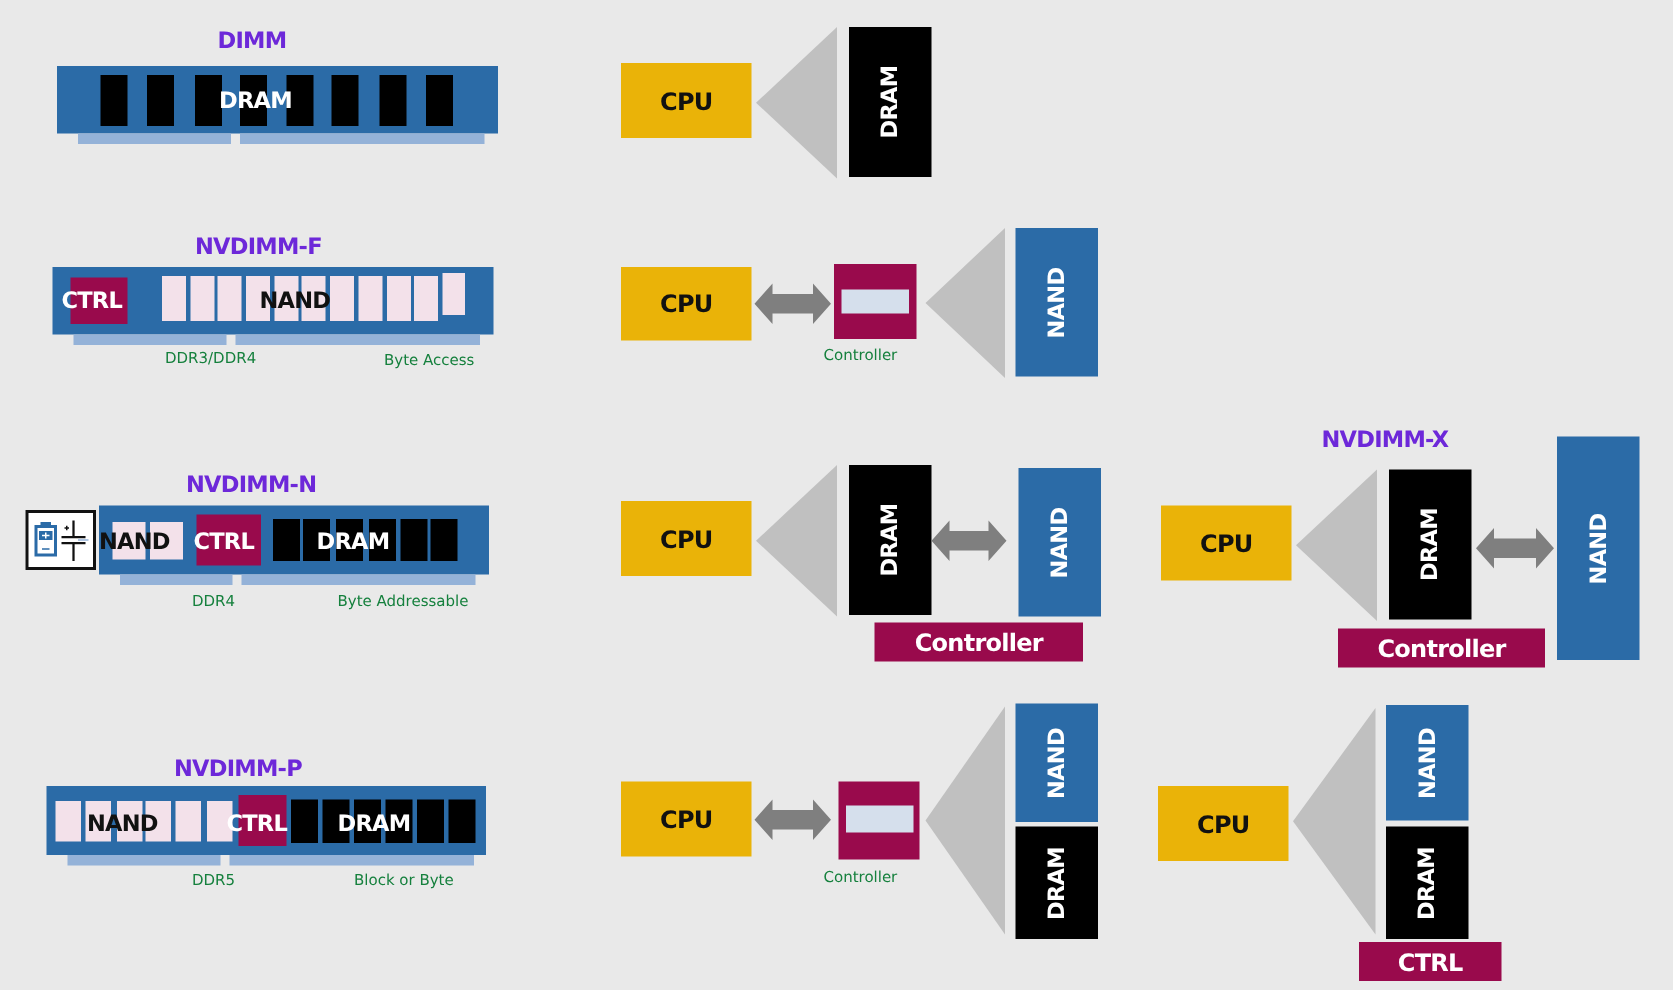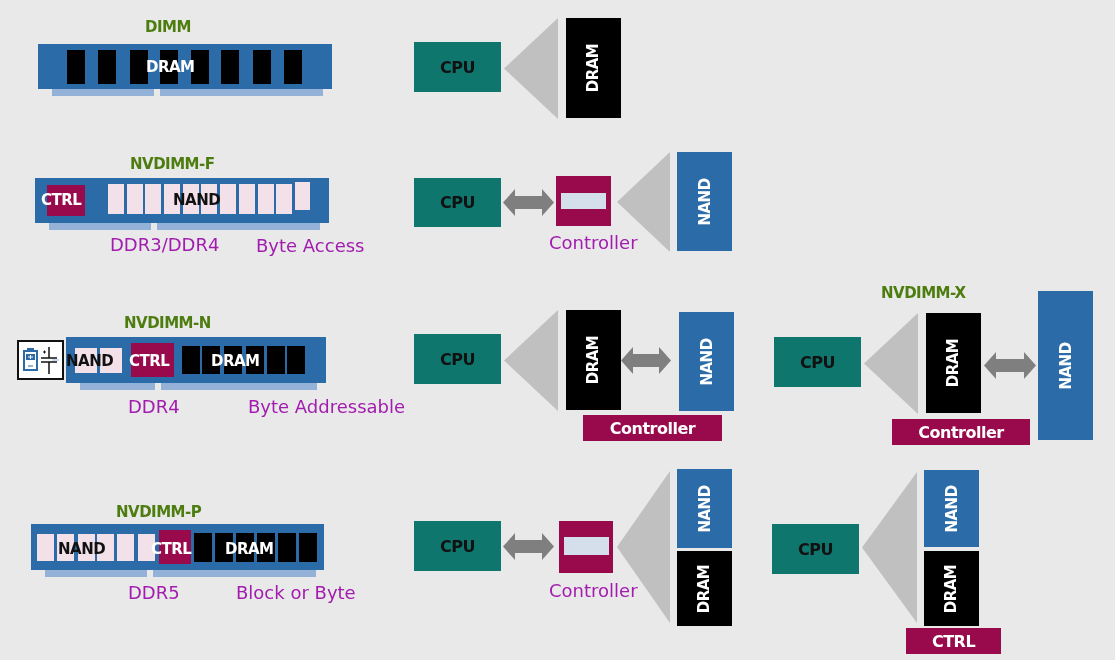--- a/index.html
+++ b/index.html
@@ -2,30 +2,30 @@
 <html><head>
 <meta charset="utf-8">
 <style>
   html, body { margin: 0; padding: 0; }
   body {
     width: 1115px; height: 660px; position: relative; overflow: hidden;
     background: #e9e9e9;
     font-family: "DejaVu Sans", "Liberation Sans", sans-serif;
   }
   .abs { position: absolute; box-sizing: border-box; }
-  .title { font-size: 15px; font-weight: bold; color: #4d7c0f; letter-spacing: -0.5px; white-space: nowrap; }
-  .caption { font-size: 18px; color: #a21caf; white-space: nowrap; }
+  .title { font-size: 15px; font-weight: bold; color: #6d28d9; letter-spacing: -0.5px; white-space: nowrap; }
+  .caption { font-size: 10px; color: #15803d; white-space: nowrap; }
   .module { background: #2b6ba7; }
   .pin { background: #94b2d8; }
   .chip-dram { background: #000; }
   .chip-nand { background: #f3e1ea; }
   .chip-ctrl { background: #990a4c; }
   .lbl-white { color: #fff; font-size: 15px; font-weight: bold; letter-spacing: -0.5px; white-space: nowrap; }
   .lbl-black { color: #111; font-size: 15px; font-weight: bold; letter-spacing: -0.5px; white-space: nowrap; }
-  .cpu { background: #0f766e; display: flex; align-items: center; justify-content: center;
+  .cpu { background: #eab308; display: flex; align-items: center; justify-content: center;
          font-size: 16px; font-weight: bold; color: #111; letter-spacing: -0.5px; }
   .vbox { display: flex; align-items: center; justify-content: center; }
   .vtext { transform: rotate(-90deg); color: #fff; font-weight: bold; font-size: 15px; letter-spacing: -0.5px; white-space: nowrap; }
   .blk-dram { background: #000; }
   .blk-nand { background: #2b6ba7; }
   .ctrl-bar { background: #990a4c; color: #fff; display: flex; align-items: center; justify-content: center;
               font-size: 16px; font-weight: bold; letter-spacing: -0.5px; }
   .ctrl-box { background: #990a4c; }
   .ctrl-inner { background: #d5dfec; }
   svg.tri, svg.arrow { position: absolute; overflow: visible; }
@@ -107,21 +107,21 @@
       <line x1="22" y1="16" x2="38" y2="16" stroke="#111" stroke-width="1.5"></line>
       <line x1="22" y1="20" x2="38" y2="20" stroke="#111" stroke-width="1.5"></line>
       <line x1="30" y1="20" x2="30" y2="32" stroke="#111" stroke-width="1.5"></line>
       <line x1="24" y1="10" x2="27" y2="10" stroke="#111" stroke-width="1"></line>
       <line x1="25.5" y1="8.5" x2="25.5" y2="11.5" stroke="#111" stroke-width="1"></line>
       <line x1="33" y1="18" x2="40" y2="18" stroke="#94b2d8" stroke-width="1"></line>
     </svg>
   </div>
 
   <div class="abs caption" style="left:128px; top:396px;">DDR4</div>
-  <div class="abs caption" style="left:248px; top:396px;">Byte Addressable</div>
+  <div class="abs caption" style="left:225px; top:396px;">Byte Addressable</div>
 <div class="abs lbl-black" style="left:66px; top:352px;">NAND</div>
     <div class="abs lbl-white" style="left:129px; top:352px;">CTRL</div>
     <div class="abs lbl-white" style="left:211px; top:352px;">DRAM</div>
   </div>
 
 <div>
   <div class="abs title" style="left:116px; top:503px;">NVDIMM-P</div>
   <div class="abs module" style="left:31px; top:524px; width:293px; height:46px;"></div>
   <div class="abs pin" style="left:45px; top:570px; width:102px; height:7px;"></div>
   <div class="abs pin" style="left:153px; top:570px; width:163px; height:7px;"></div>

